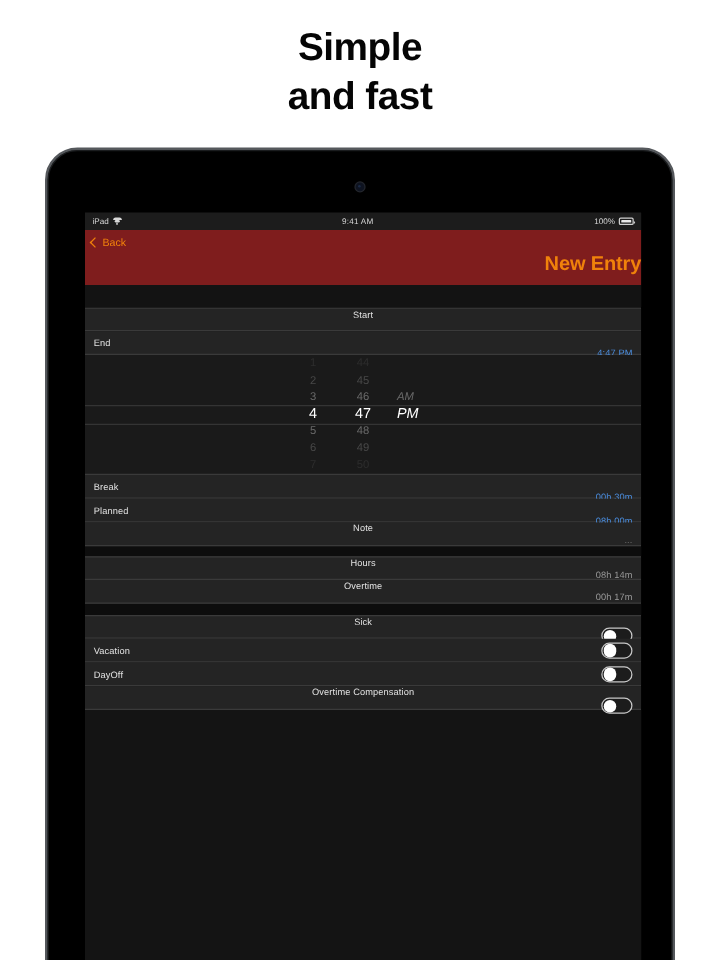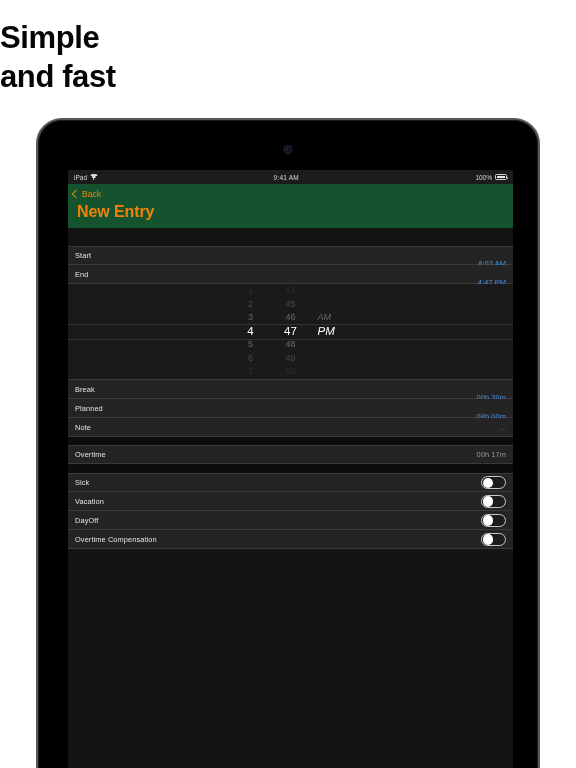--- a/index.html
+++ b/index.html
@@ -7,21 +7,21 @@
     width: 576px; height: 768px;
     background: #ffffff;
     font-family: "Liberation Sans", sans-serif;
     overflow: hidden;
   }
 
   
   .headline {
     width: 576px;
     padding-top: 18px;
-    text-align: left;
+    text-align: center;
     color: #050505;
     font-size: 31px;
     font-weight: bold;
     line-height: 1.26;
     letter-spacing: -0.4px;
   }
   .headline .l2 { display: block; }
 
   
   .device {
@@ -114,23 +114,24 @@
     position: absolute;
     right: -2px; top: 1.6px;
     width: 1.2px; height: 2.4px;
     background: #cfcfcf;
     border-radius: 0 1px 1px 0;
   }
   .batt i { display: block; height: 100%; width: 100%; background: #e8e8e8; border-radius: 0.5px; }
 
   
   .navbar {
-    background: #14532d;
+    background: #7f1d1d;
     flex: 0 0 auto;
     padding: 3px 0 0 0;
+    text-align: right;
   }
   .back-row {
     display: flex;
     align-items: center;
     gap: 2px;
     padding-left: 5px;
     height: 13px;
     cursor: pointer;
   }
   .chev {
@@ -155,22 +156,22 @@
   .section { background: #0e0e0e; }
   .row {
     height: 19px;
     background: #242424;
     display: flex;
     align-items: center;
     padding: 0 7px;
     position: relative;
     border-bottom: 0.7px solid #3a3a3a;
   }
-  .row:first-child { border-top: 0.7px solid #3a3a3a; }
-  .row:last-child { border-bottom: 0.7px solid #3a3a3a; }
+  .row:first-child { border-top: 0.7px solid #3a3a3a; flex-direction: column; }
+  .row:last-child { border-bottom: 0.7px solid #3a3a3a; flex-direction: column; }
   .row-label {
     color: #e2e2e2;
     font-size: 7.4px;
     letter-spacing: 0.1px;
   }
   .row-value {
     margin-left: auto;
     font-size: 7.4px;
     letter-spacing: 0.1px;
   }
@@ -351,20 +352,24 @@
         <div class="row">
           <span class="row-label">Note</span>
           <span class="row-value v-dim">...</span>
         </div>
       </div>
 
       <div class="sec-gap"></div>
 
       <div class="section">
         <div class="row">
+          <span class="row-label">Hours</span>
+          <span class="row-value v-gray">08h 14m</span>
+        </div>
+        <div class="row">
           <span class="row-label">Overtime</span>
           <span class="row-value v-gray">00h 17m</span>
         </div>
       </div>
 
       <div class="sec-gap tall"></div>
 
       <div class="section">
         <div class="row">
           <span class="row-label">Sick</span>

